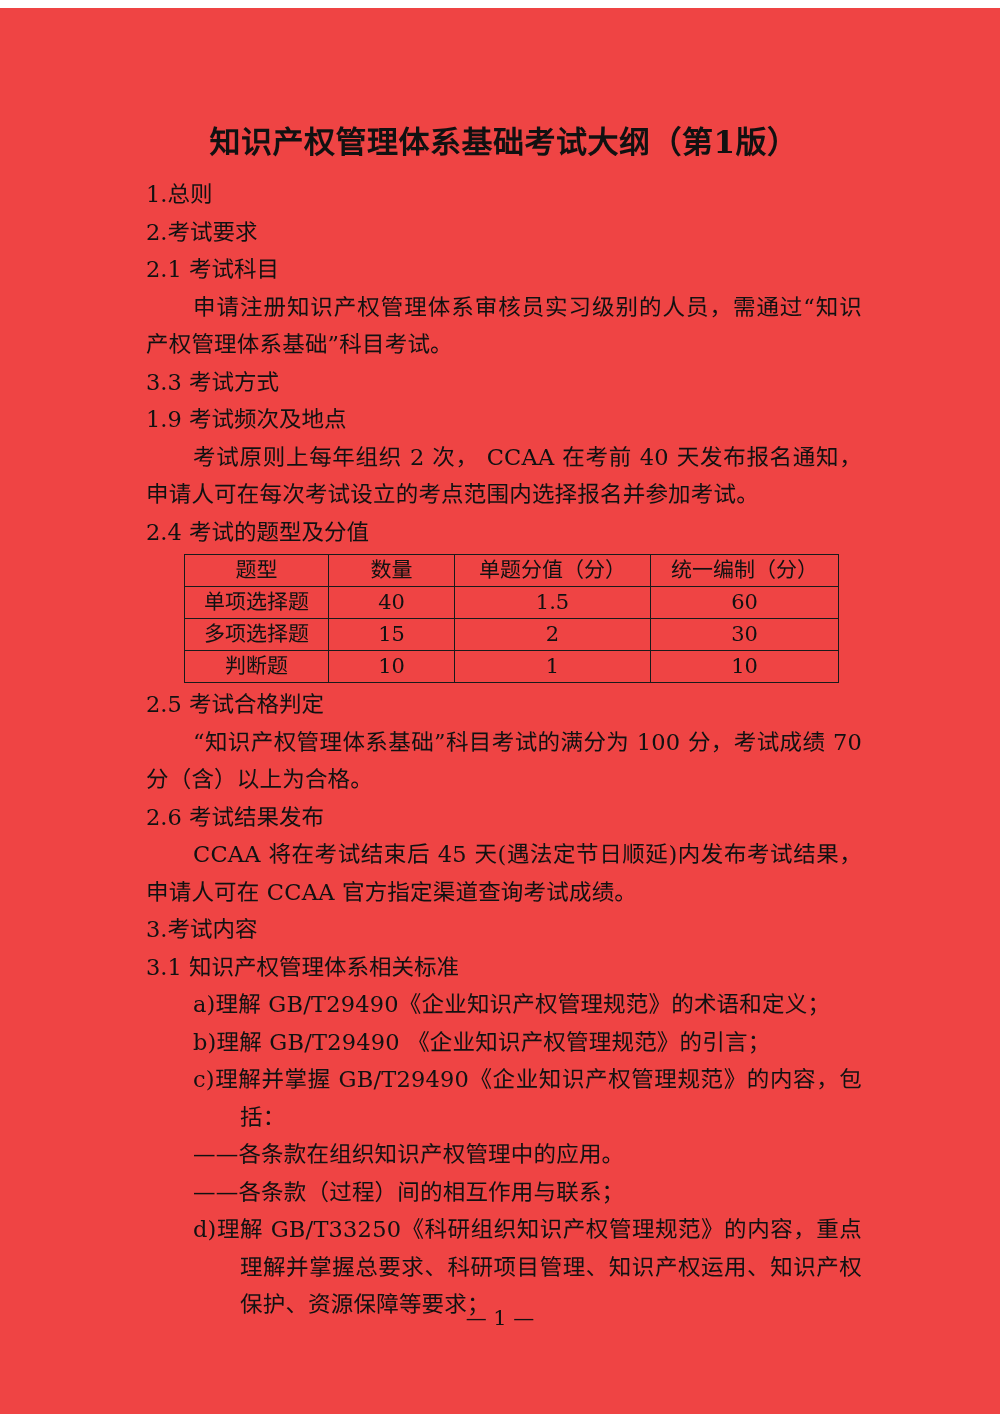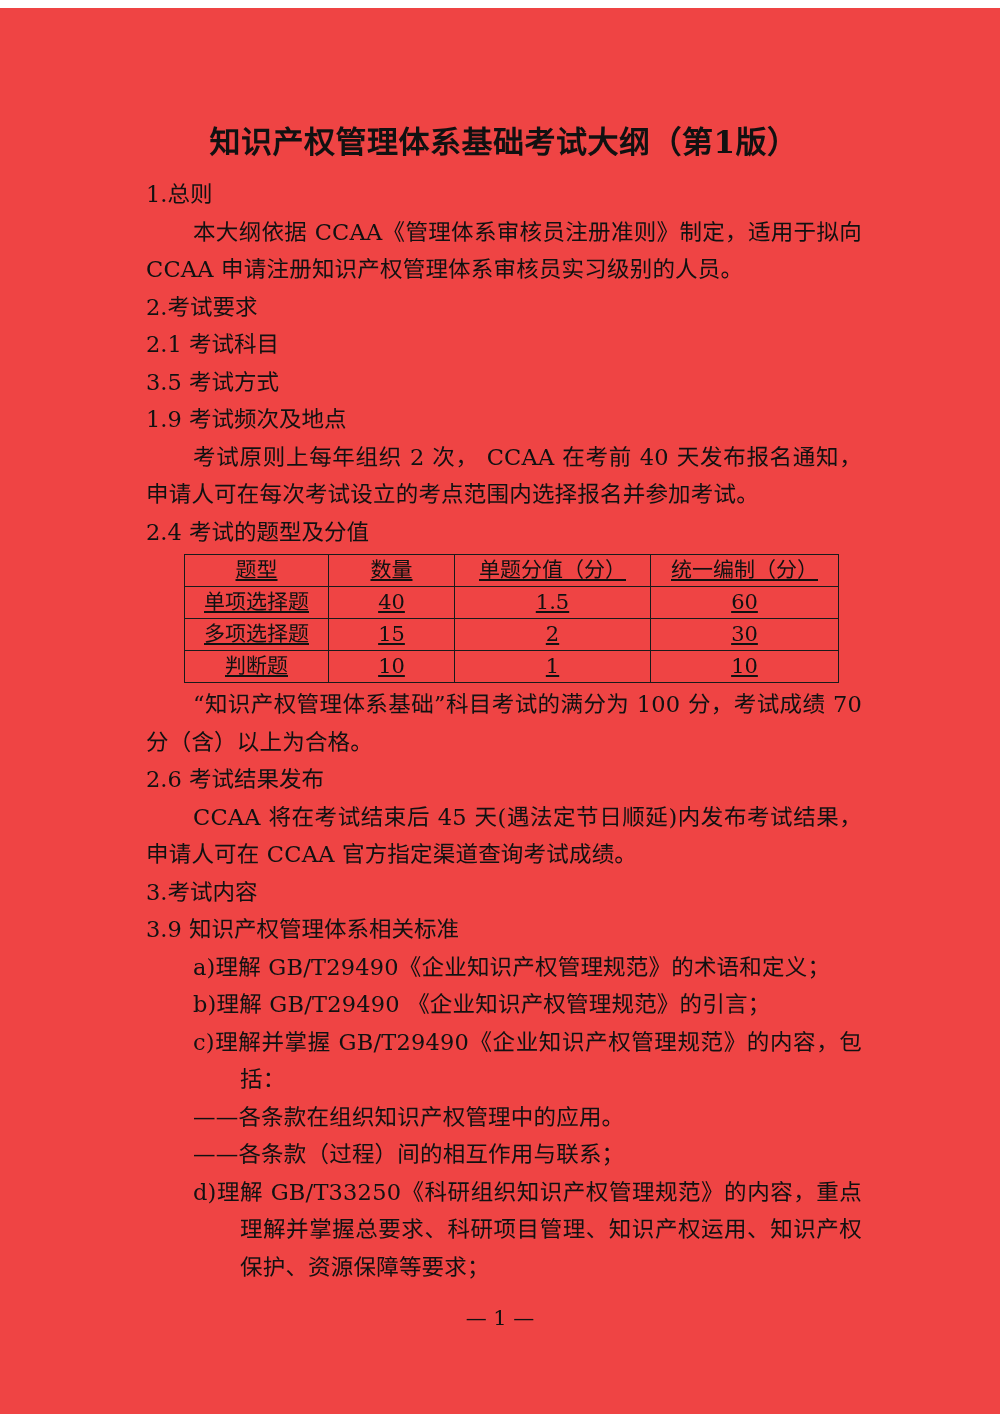--- a/index.html
+++ b/index.html
@@ -67,21 +67,20 @@
   }
   .dash-item {
     padding-left: 47px;
     text-indent: 0;
     white-space: nowrap;
   }
   
   .table-wrap {
     margin: 3px 0 3px 0;
     padding-left: 38px;
-    text-decoration: underline;
   }
   table.score-table {
     border-collapse: collapse;
     width: 654px;
     table-layout: fixed;
   }
   table.score-table td, table.score-table th {
     border: 1.6px solid #1a1a1a;
     font-size: 21px;
     line-height: 27px;
@@ -112,27 +111,27 @@
 </style>
 </head>
 <body>
 
 <div class="page">
   <div class="content">
 
     <h1 class="doc-title">知识产权管理体系基础考试大纲（第1版）</h1>
 
     <p class="heading">1.总则</p>
-    <p class="blk indent2">本大纲依据 CCAA《管理体系审核员注册准则》制定，适用于拟向 CCAA 申请注册知识产权管理体系审核员实习级别的人员。</p>
 
     <p class="heading">2.考试要求</p>
 
     <p class="heading">2.1 考试科目</p>
+    <p class="blk indent2">申请注册知识产权管理体系审核员实习级别的人员，需通过“知识产权管理体系基础”科目考试。</p>
 
-    <p class="heading">3.5 考试方式</p>
+    <p class="heading">3.3 考试方式</p>
 
     <p class="heading">1.9 考试频次及地点</p>
     <p class="blk indent2">考试原则上每年组织 2 次， CCAA 在考前 40 天发布报名通知，申请人可在每次考试设立的考点范围内选择报名并参加考试。</p>
 
     <p class="heading">2.4 考试的题型及分值</p>
 
     <div class="table-wrap">
       <table class="score-table">
         <colgroup>
           <col class="c0">
@@ -164,28 +163,29 @@
           <tr>
             <td>判断题</td>
             <td>10</td>
             <td>1</td>
             <td>10</td>
           </tr>
         </tbody>
       </table>
     </div>
 
+    <p class="heading">2.5 考试合格判定</p>
     <p class="blk indent2">“知识产权管理体系基础”科目考试的满分为 100 分，考试成绩 70 分（含）以上为合格。</p>
 
     <p class="heading">2.6 考试结果发布</p>
     <p class="blk indent2">CCAA 将在考试结束后 45 天(遇法定节日顺延)内发布考试结果，申请人可在 CCAA 官方指定渠道查询考试成绩。</p>
 
     <p class="heading">3.考试内容</p>
 
-    <p class="heading">3.9 知识产权管理体系相关标准</p>
+    <p class="heading">3.1 知识产权管理体系相关标准</p>
 
     <p class="blk indent-item nowrapline">a)理解 GB/T29490《企业知识产权管理规范》的术语和定义；</p>
     <p class="blk indent-item nowrapline">b)理解 GB/T29490 《企业知识产权管理规范》的引言；</p>
     <p class="blk indent-item hang">c)理解并掌握 GB/T29490《企业知识产权管理规范》的内容，包括：</p>
 
     <p class="blk dash-item">——各条款在组织知识产权管理中的应用。</p>
     <p class="blk dash-item">——各条款（过程）间的相互作用与联系；</p>
 
     <p class="blk indent-item hang">d)理解 GB/T33250《科研组织知识产权管理规范》的内容，重点理解并掌握总要求、科研项目管理、知识产权运用、知识产权保护、资源保障等要求；</p>
 

